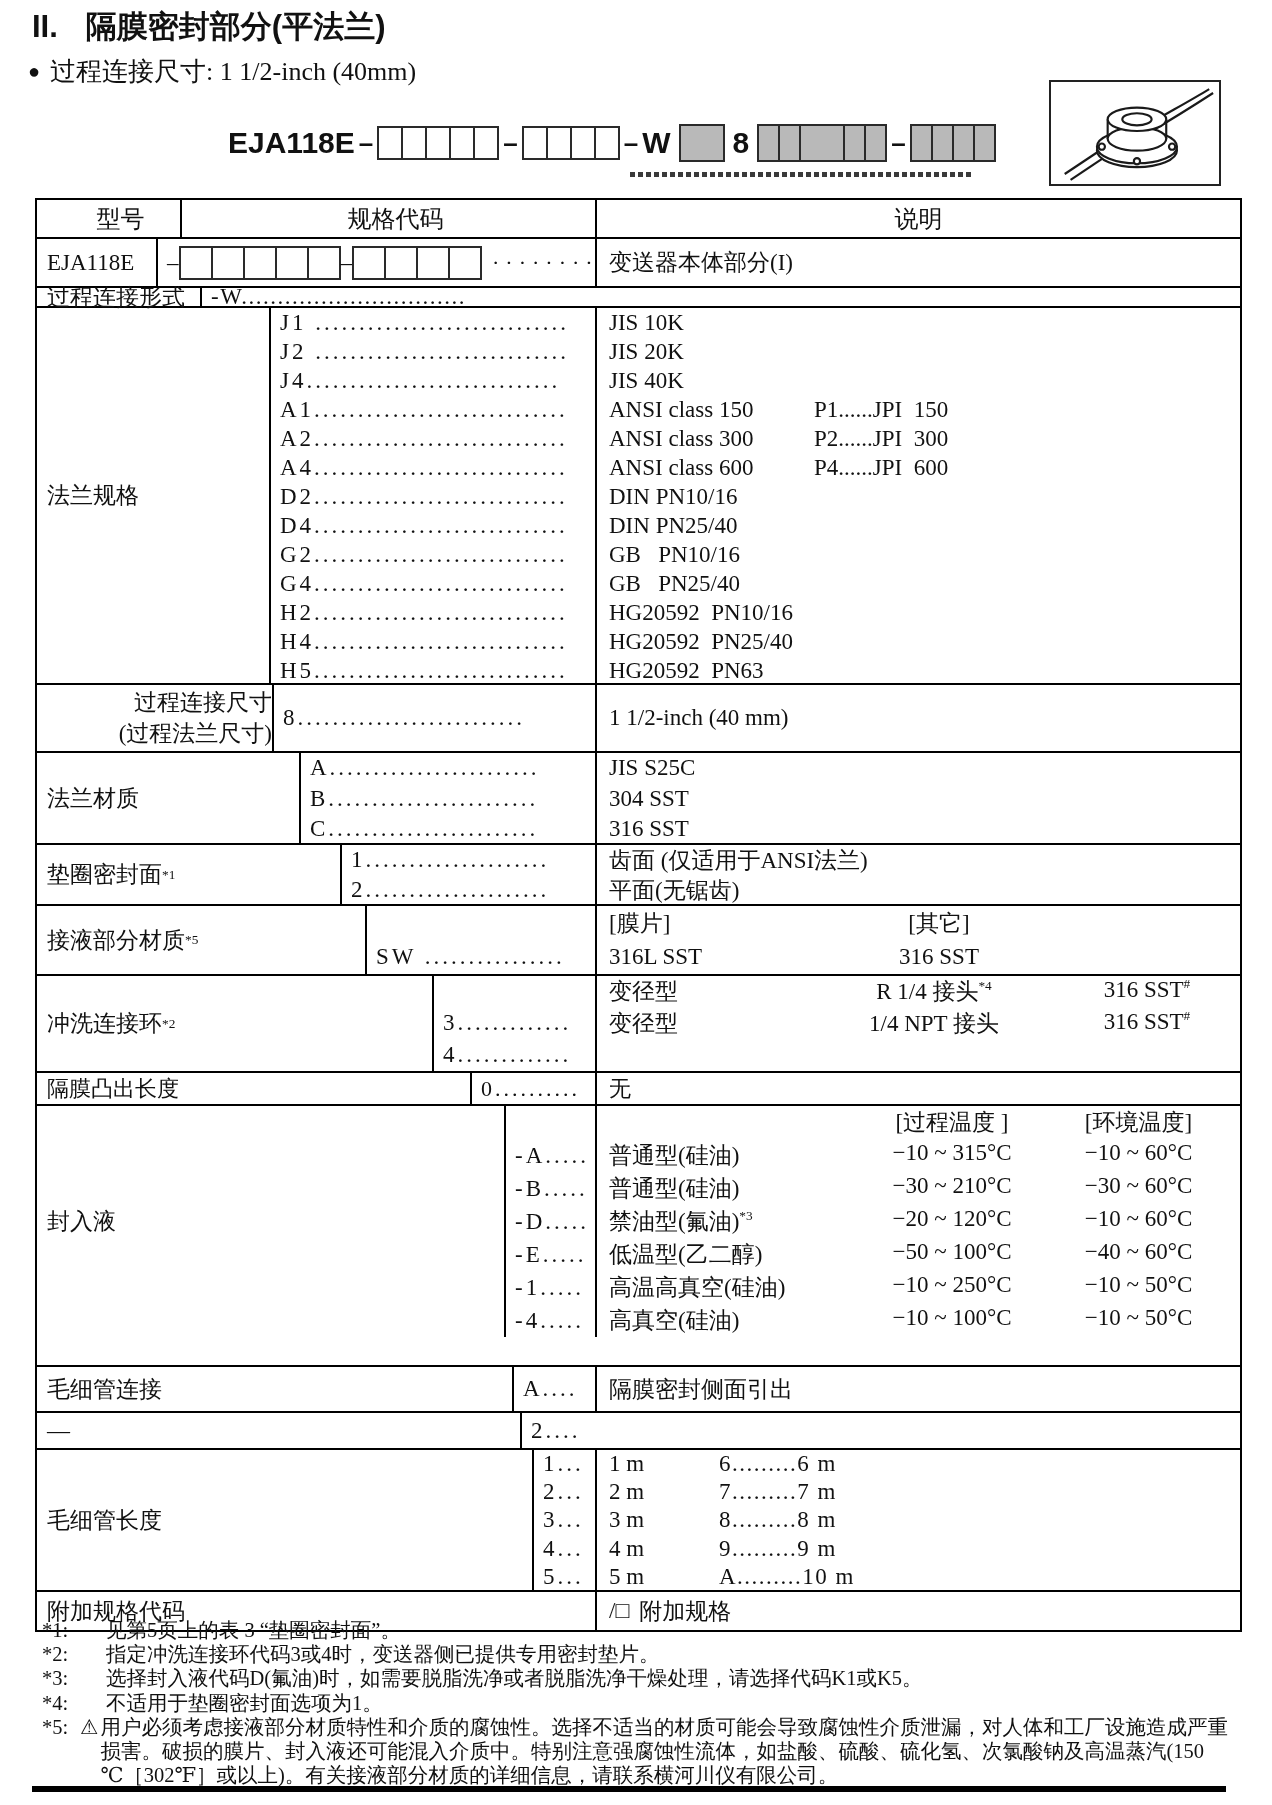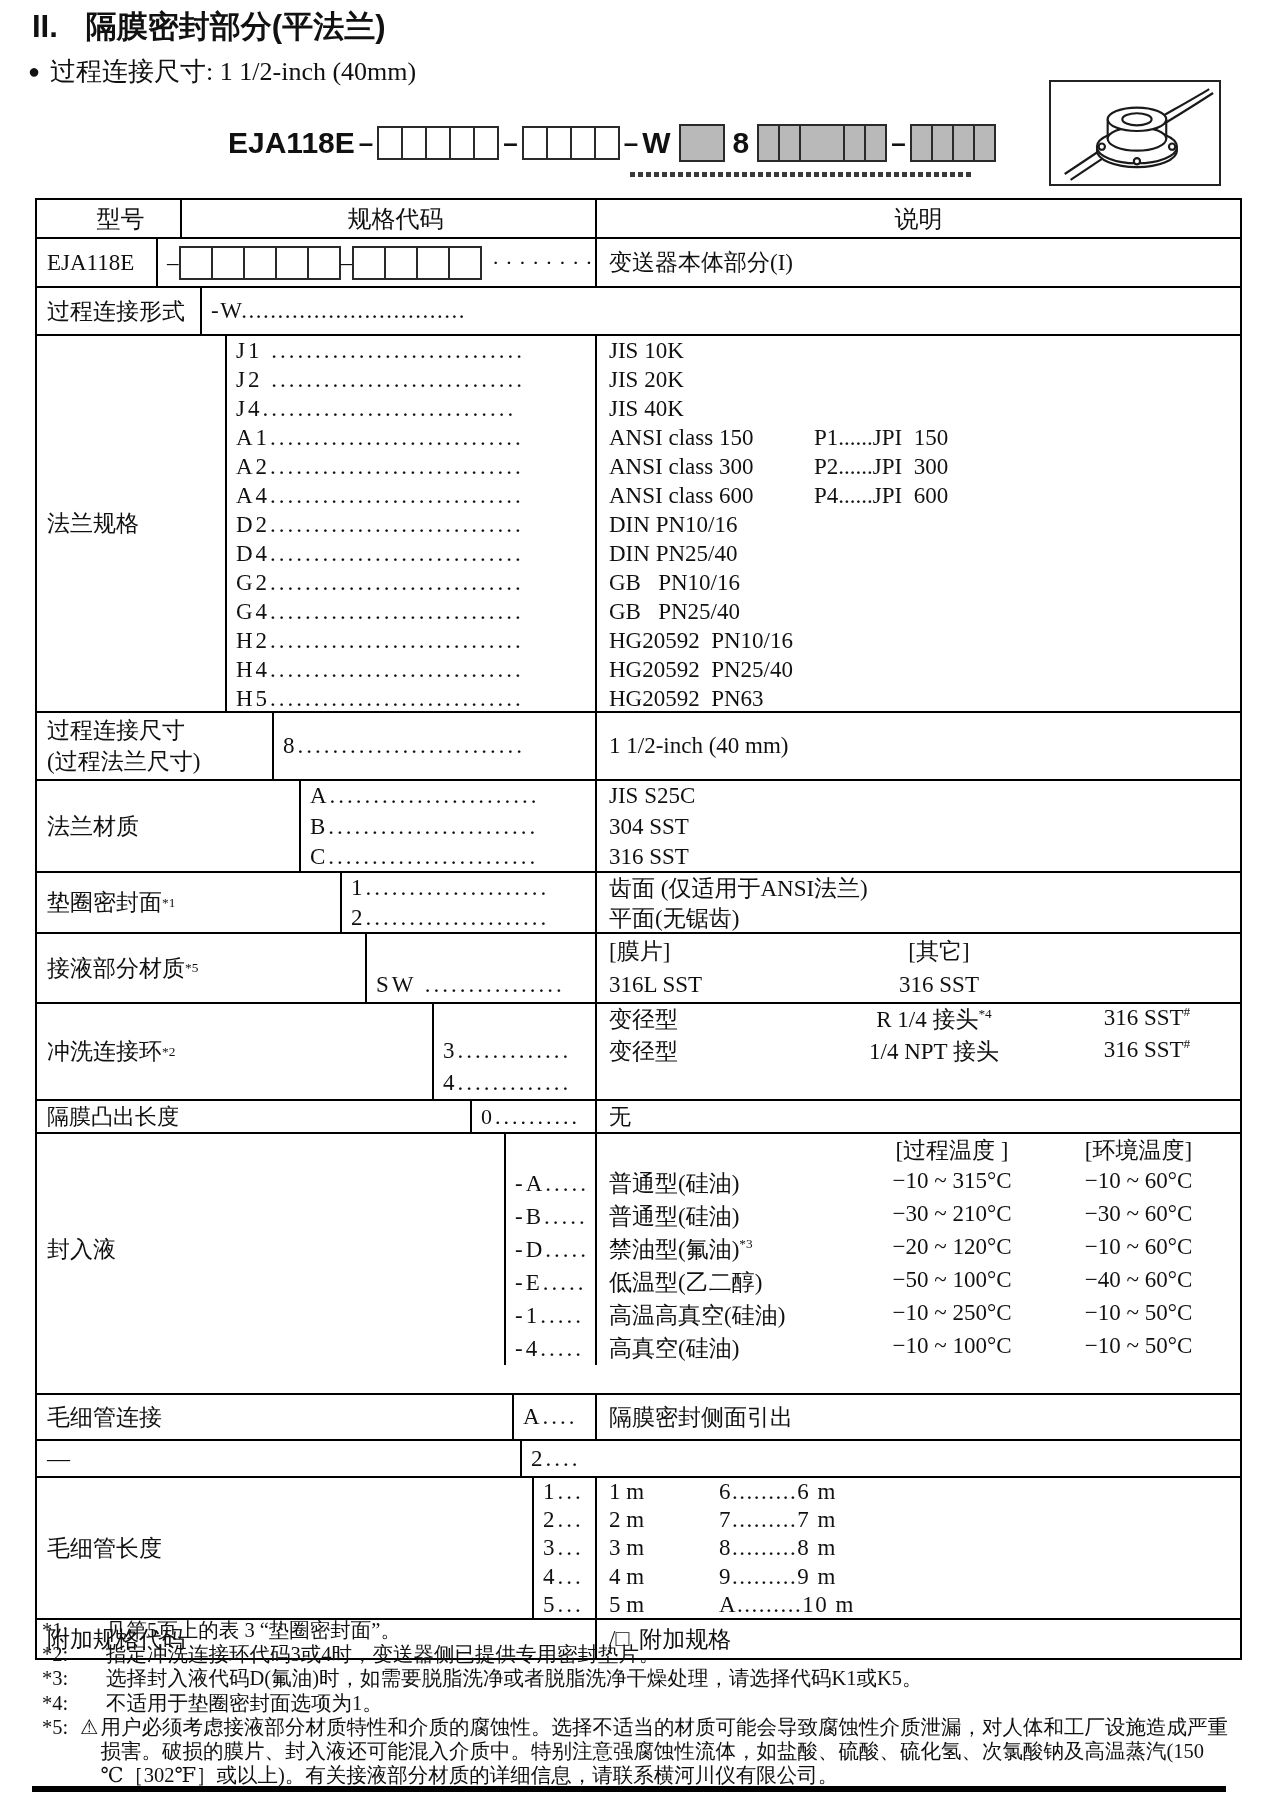--- a/index.html
+++ b/index.html
@@ -45,24 +45,24 @@
   .dotted { letter-spacing:3px; white-space:pre; }
   .smalldot { letter-spacing:1.5px; white-space:pre; }
   sup { font-size:0.58em; }
 
   .r-head { height:37px; font-size:24px; }
   .r-head .hc { display:flex; align-items:center; justify-content:center; }
   .r-model { height:49px; }
   .tb-wb { width:34px; height:34px; background:#fff; border:2px solid #2a2a2a; margin-left:-2px; }
   .tb-wb:first-child { margin-left:0; }
   .bigdots { letter-spacing:6px; margin-left:10px; font-size:22px; }
-  .r-conntype { height:48px; }
+  .r-conntype { height:20px; }
   .r-flange { height:377px; } .r-flange .ln { height:29px; }
   .r-connsize { height:68px; }
-  .lbl2 { display:flex; flex-direction:column; justify-content:center; align-items:flex-start; }
+  .lbl2 { display:flex; flex-direction:column; justify-content:center; align-items:flex-end; }
   .r-flangemat { height:92px; } .r-flangemat .ln { height:30.5px; }
   .r-gasket { height:61px;gap:6px; } .r-gasket .ln { height:30px; }
   .r-wetted { height:70px; } .r-wetted .ln { height:34px; }
   .r-flush { height:97px; } .r-flush .ln { height:31.5px; }
   .r-diaph { height:33px; font-size:22px; }
   .r-fill { height:233px; } .r-fill .ln { height:33px; }
   .r-capconn { height:46px;margin-top:28px; }
   .r-dashrow { height:37px; }
   .r-caplen { height:142px; } .r-caplen .ln { height:28.2px; }
   .r-additional { height:40px; }
@@ -187,21 +187,21 @@
       </div>
       <div class="desc">变送器本体部分(I)</div>
     </div>
 
     <div class="row r-conntype">
       <div class="lbl" style="width:163px">过程连接形式</div>
       <div class="code smalldot">-W...............................</div>
     </div>
 
     <div class="row r-flange">
-      <div class="lbl" style="width:188px">法兰规格</div>
+      <div class="lbl" style="width:232px">法兰规格</div>
       <div class="code blockcell">
         <div class="ln dotted">J1 .............................</div>
         <div class="ln dotted">J2 .............................</div>
         <div class="ln dotted">J4.............................</div>
         <div class="ln dotted">A1.............................</div>
         <div class="ln dotted">A2.............................</div>
         <div class="ln dotted">A4.............................</div>
         <div class="ln dotted">D2.............................</div>
         <div class="ln dotted">D4.............................</div>
         <div class="ln dotted">G2.............................</div>

